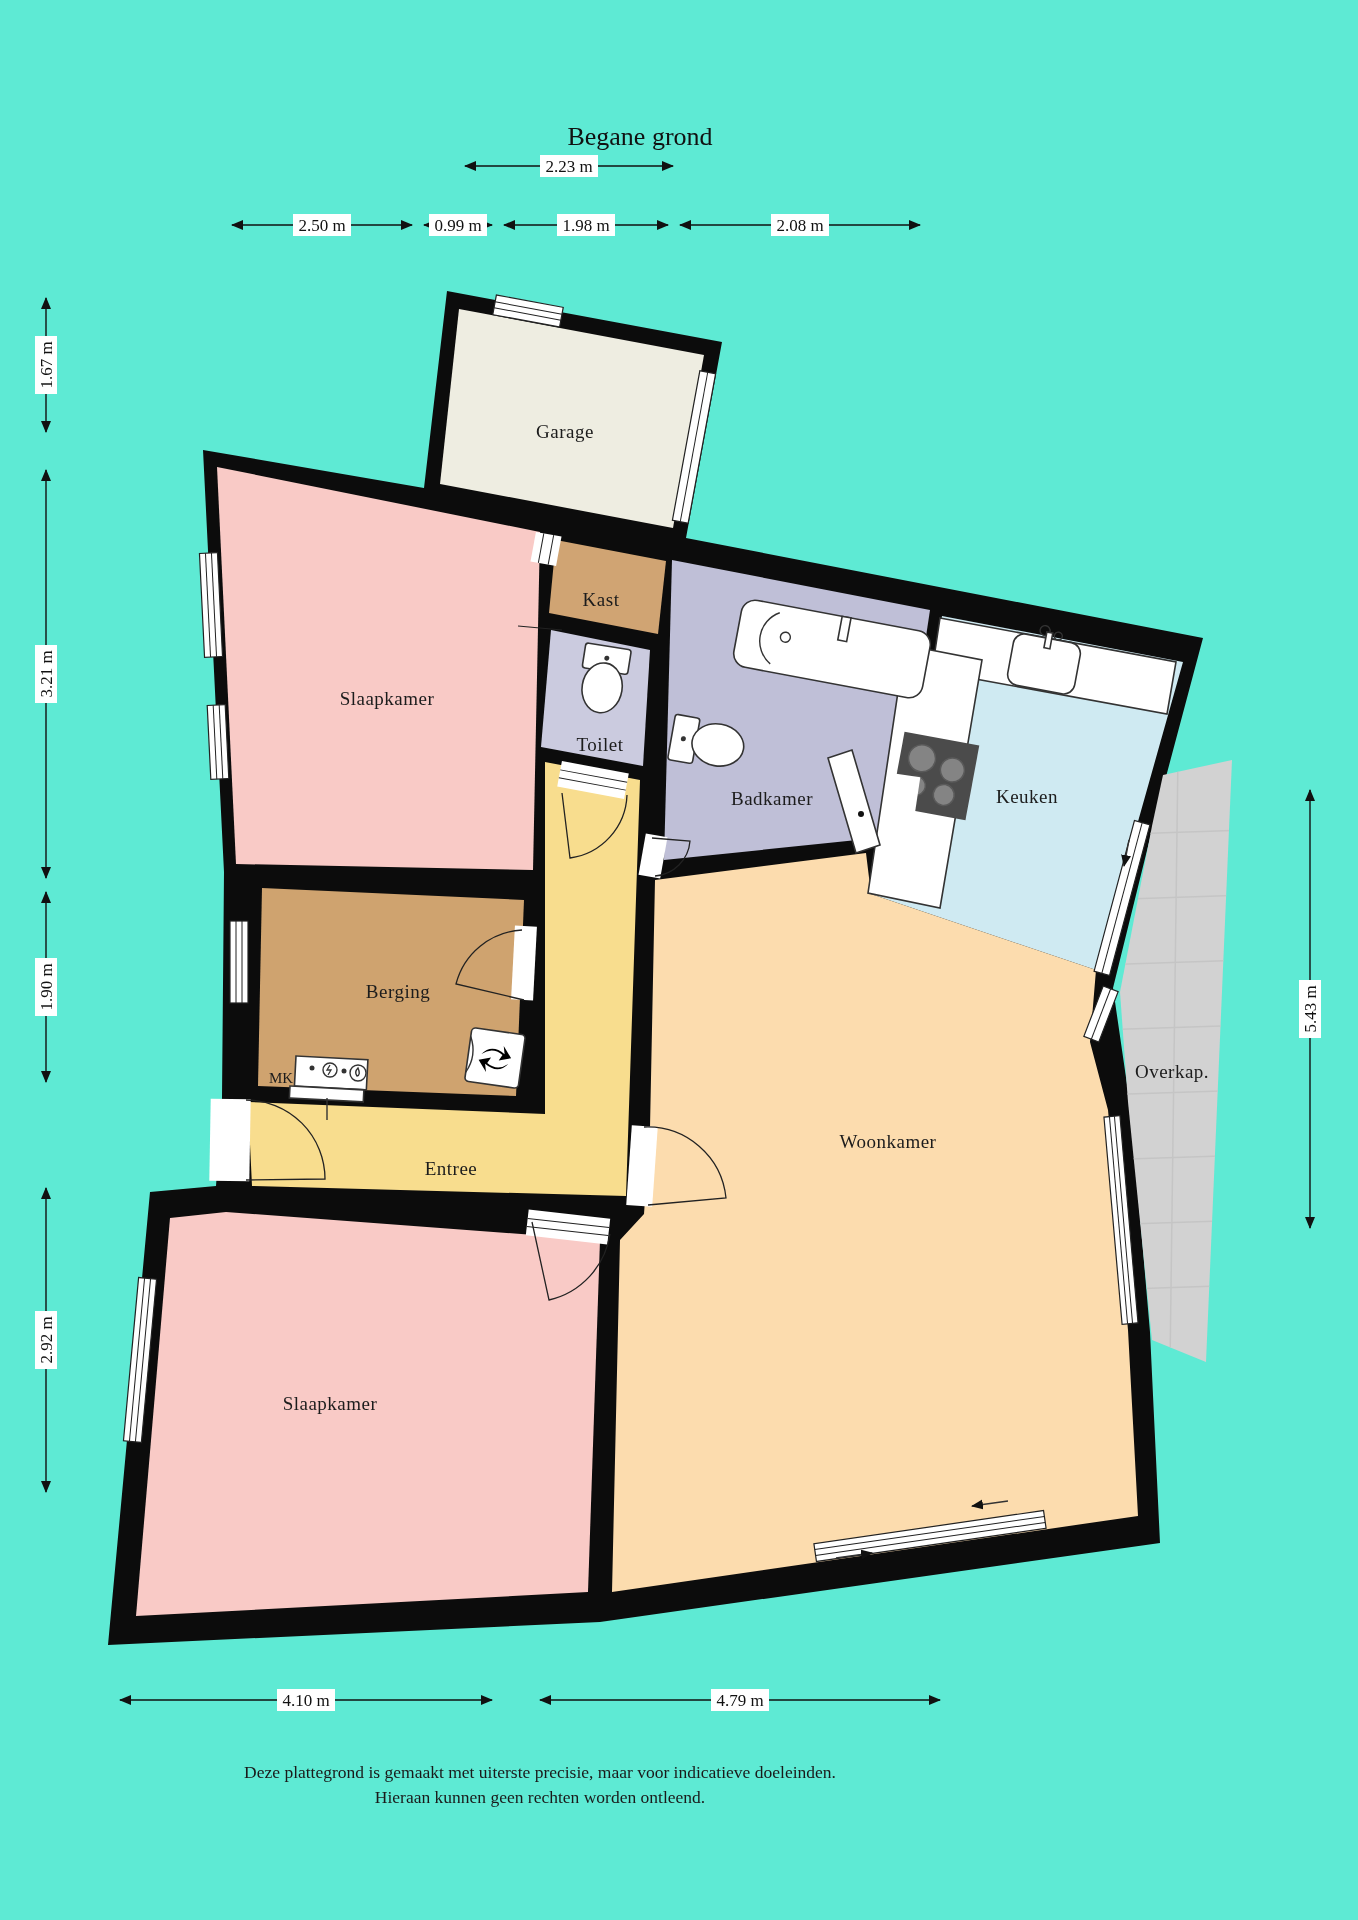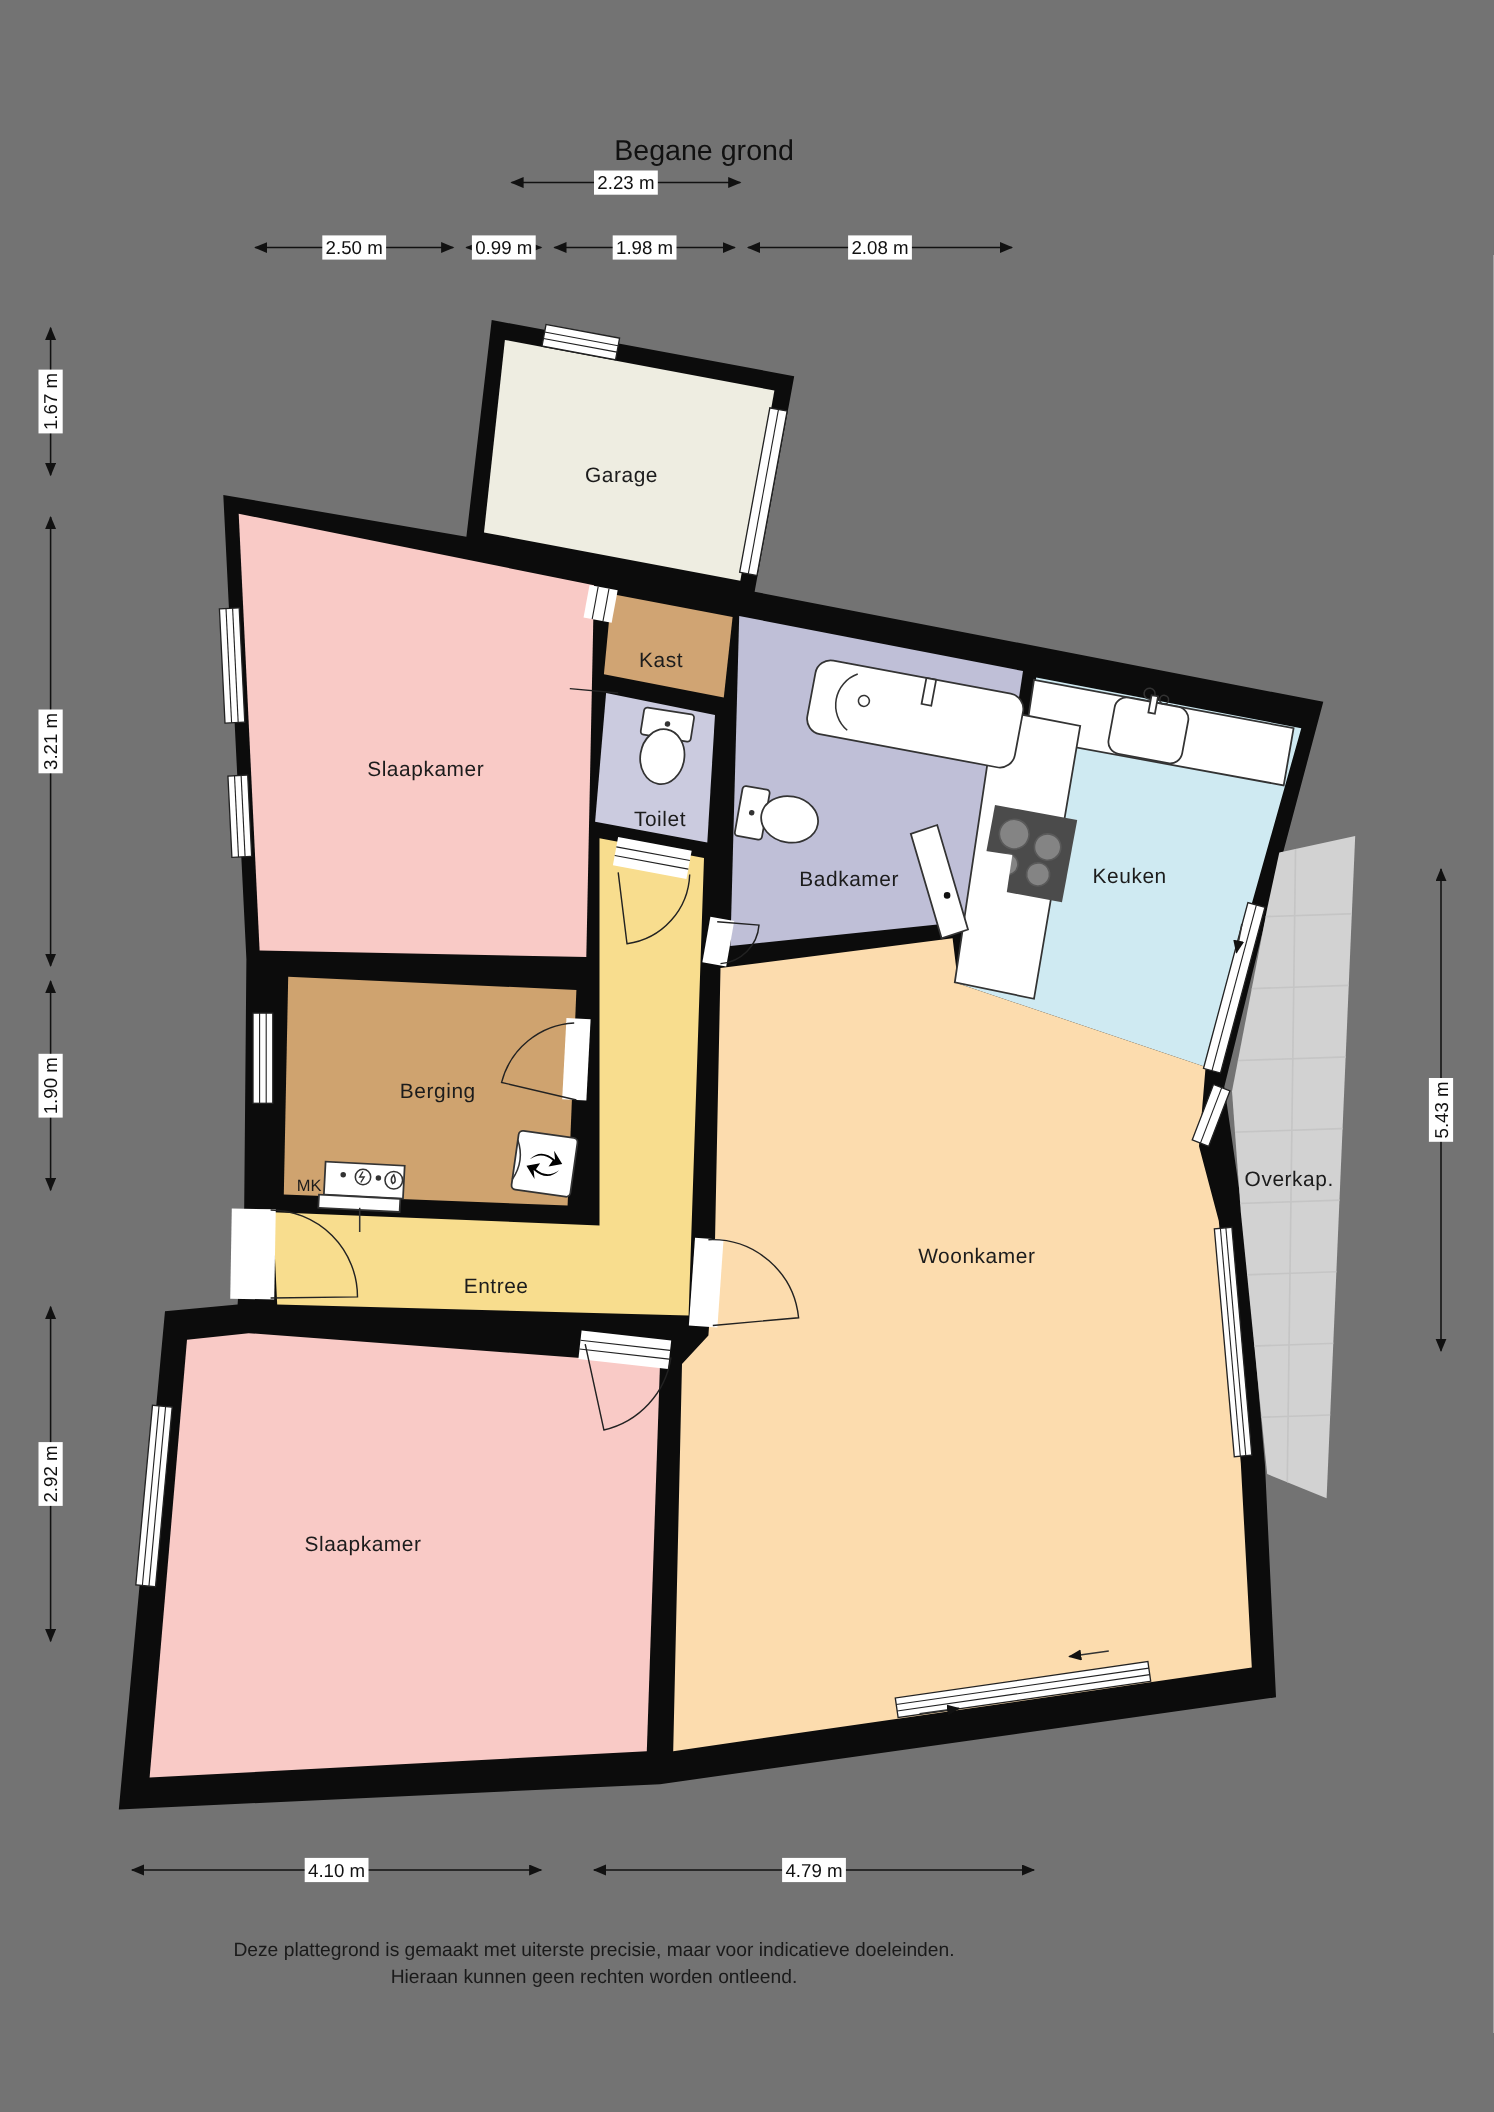--- a/index.html
+++ b/index.html
@@ -1,17 +1,17 @@
 <!DOCTYPE html>
 <html><head>
 <meta charset="utf-8">
 <style>
   html,body{margin:0;padding:0;background:#ffffff;}
   body{font-family:"Liberation Sans", sans-serif;}
-  .stage{width:1358px;height:1920px;position:relative;margin:0 auto;background:#737373;}
+  .stage{width:1358px;height:1920px;position:relative;margin:0 auto;background:#5eead4;font-family:Liberation Serif, serif;}
   svg{display:block;}
   .room-label{font-size:19px;fill:#1c1c1c;letter-spacing:.5px;}
   .small-label{font-size:15px;fill:#1c1c1c;}
   .dim-label{font-size:17px;fill:#111;}
   .title-label{font-size:26px;fill:#111;}
   .disclaimer{font-size:17.5px;fill:#1a1a1a;}
   .dimline{stroke:#111;stroke-width:1.4;}
   .labelbg{fill:#ffffff;}
   .fixture{fill:#ffffff;stroke:#333;stroke-width:1.6;}
   .fixline{stroke:#333;stroke-width:1.4;fill:none;}

